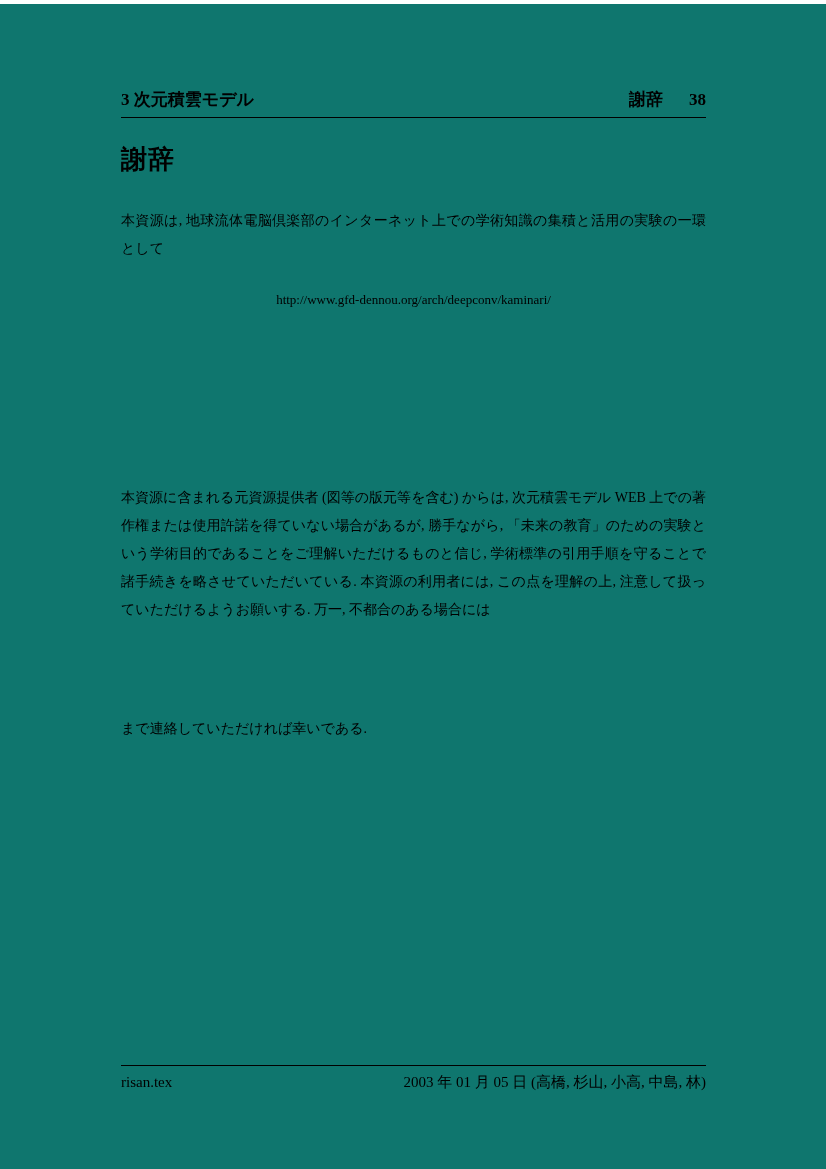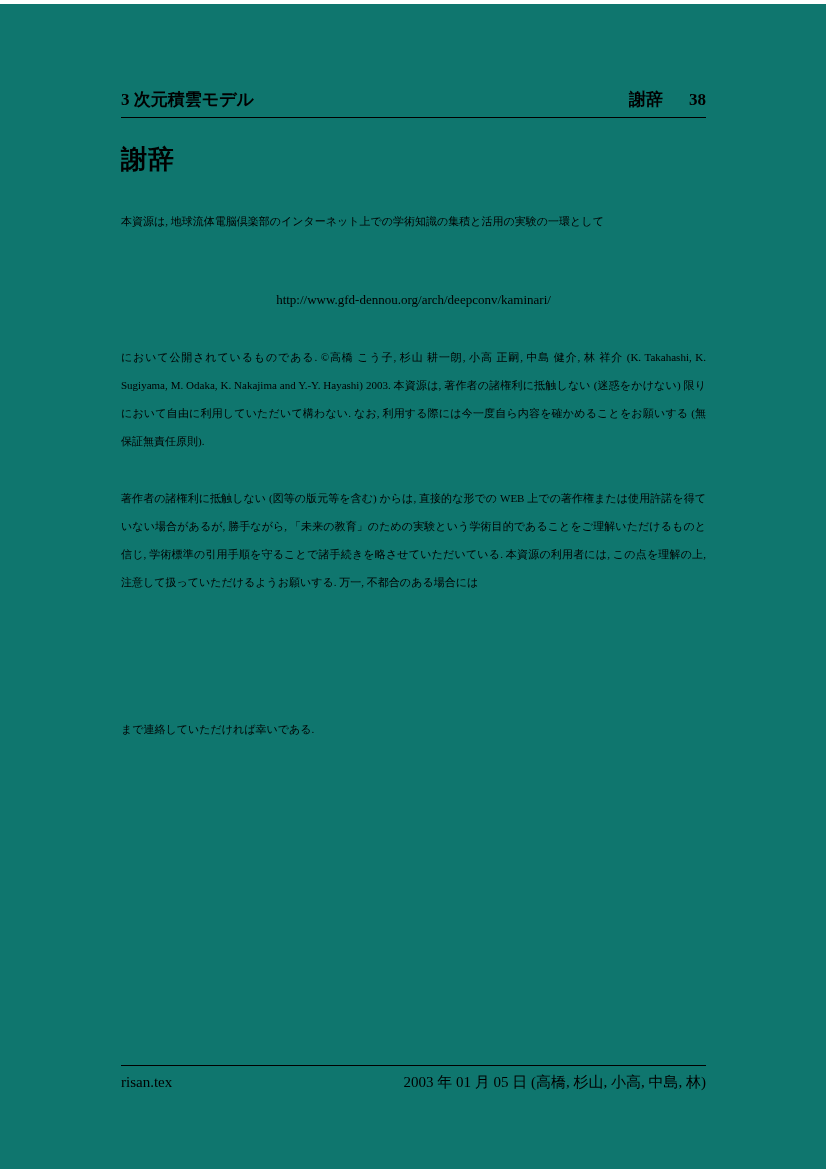--- a/index.html
+++ b/index.html
@@ -38,21 +38,21 @@
     top: 138px;
     font-size: 26px;
     font-weight: bold;
     font-family: "Liberation Sans", "DejaVu Sans", sans-serif;
     letter-spacing: 1px;
   }
   .body-text {
     position: absolute;
     left: 121px;
     width: 585px;
-    font-size: 11px;
+    font-size: 14px;
     line-height: 28px;
     text-align: justify;
   }
   .centered-line {
     position: absolute;
     left: 121px;
     width: 585px;
     font-size: 13px;
     text-align: center;
   }
@@ -88,23 +88,22 @@
       <span>38</span>
     </span>
   </div>
 
   <h1 class="section-title">謝辞</h1>
 
   <p class="body-text p1">本資源は, 地球流体電脳倶楽部のインターネット上での学術知識の集積と活用の実験の一環として</p>
 
   <div class="centered-line url-line">http://www.gfd-dennou.org/arch/deepconv/kaminari/</div>
 
-  <p class="body-text p2">において公開されているものである. ©高橋 こう子, 杉山 耕一朗, 小高 正嗣, 中島 健介, 林 祥介 (K. Takahashi, K. Sugiyama, M. Odaka, K. Nakajima and Y.-Y. Hayashi) 2003. 本資源は, 著作者の諸権利に抵触しない (迷惑をかけない) 限りにおいて自由に利用していただいて構わない. なお, 利用する際には今一度自ら内容を確かめることをお願いする (無保証無責任原則).</p>
 
-  <p class="body-text p3">著作者の諸権利に抵触しない (図等の版元等を含む) からは, 直接的な形での WEB 上での著作権または使用許諾を得ていない場合があるが, 勝手ながら, 「未来の教育」のための実験という学術目的であることをご理解いただけるものと信じ, 学術標準の引用手順を守ることで諸手続きを略させていただいている. 本資源の利用者には, この点を理解の上, 注意して扱っていただけるようお願いする. 万一, 不都合のある場合には</p>
+  <p class="body-text p3">本資源に含まれる元資源提供者 (図等の版元等を含む) からは, 次元積雲モデル WEB 上での著作権または使用許諾を得ていない場合があるが, 勝手ながら, 「未来の教育」のための実験という学術目的であることをご理解いただけるものと信じ, 学術標準の引用手順を守ることで諸手続きを略させていただいている. 本資源の利用者には, この点を理解の上, 注意して扱っていただけるようお願いする. 万一, 不都合のある場合には</p>
 
 
   <p class="body-text p4">まで連絡していただければ幸いである.</p>
 
   <div class="running-footer">
     <span>risan.tex</span>
     <span>2003 年 01 月 05 日 (高橋, 杉山, 小高, 中島, 林)</span>
   </div>
 
 </div>

